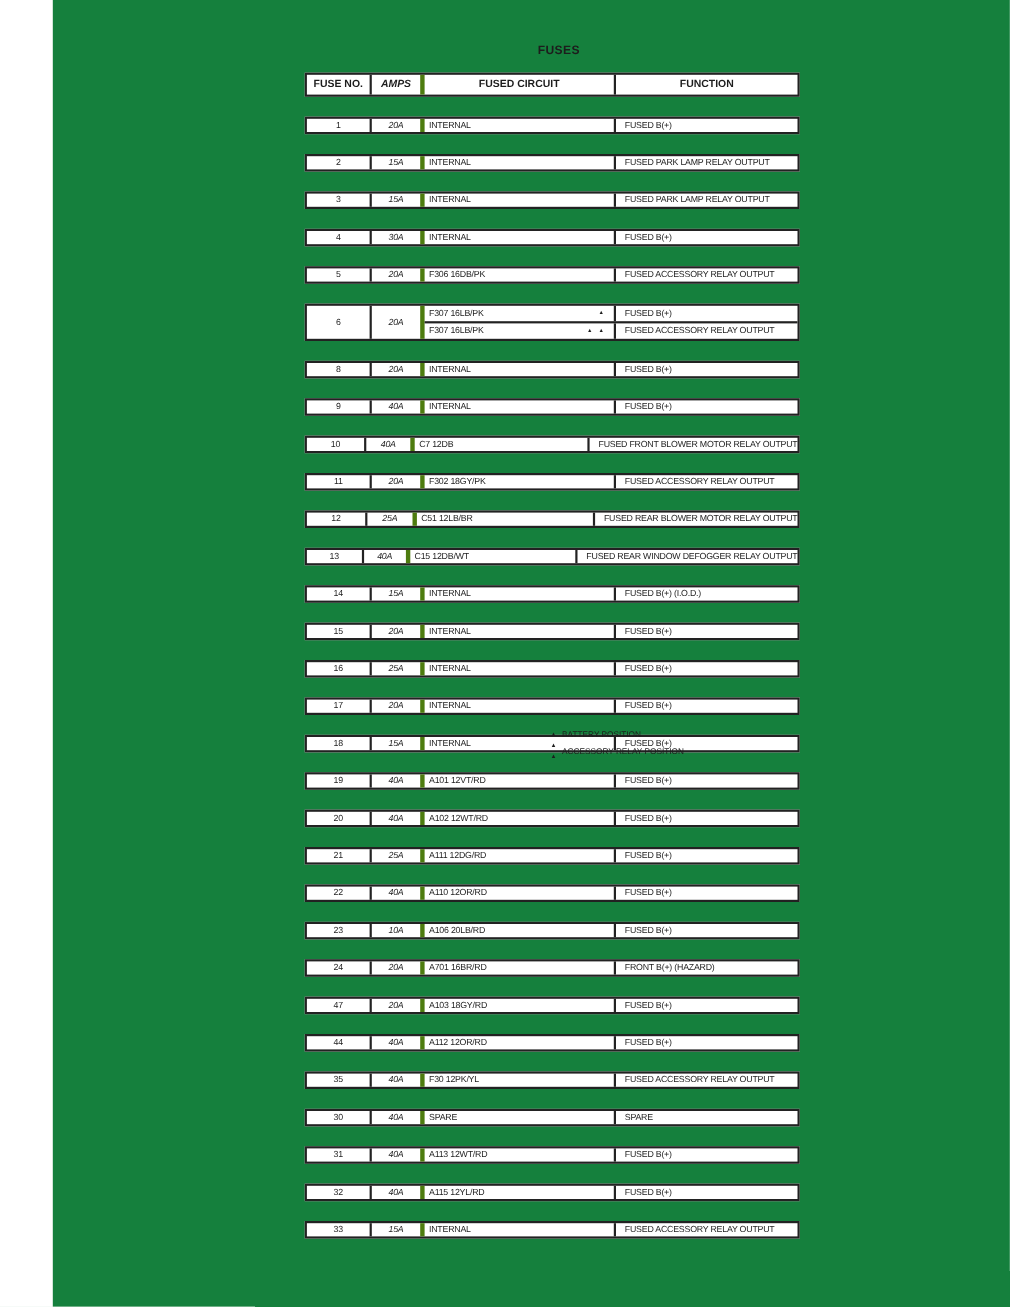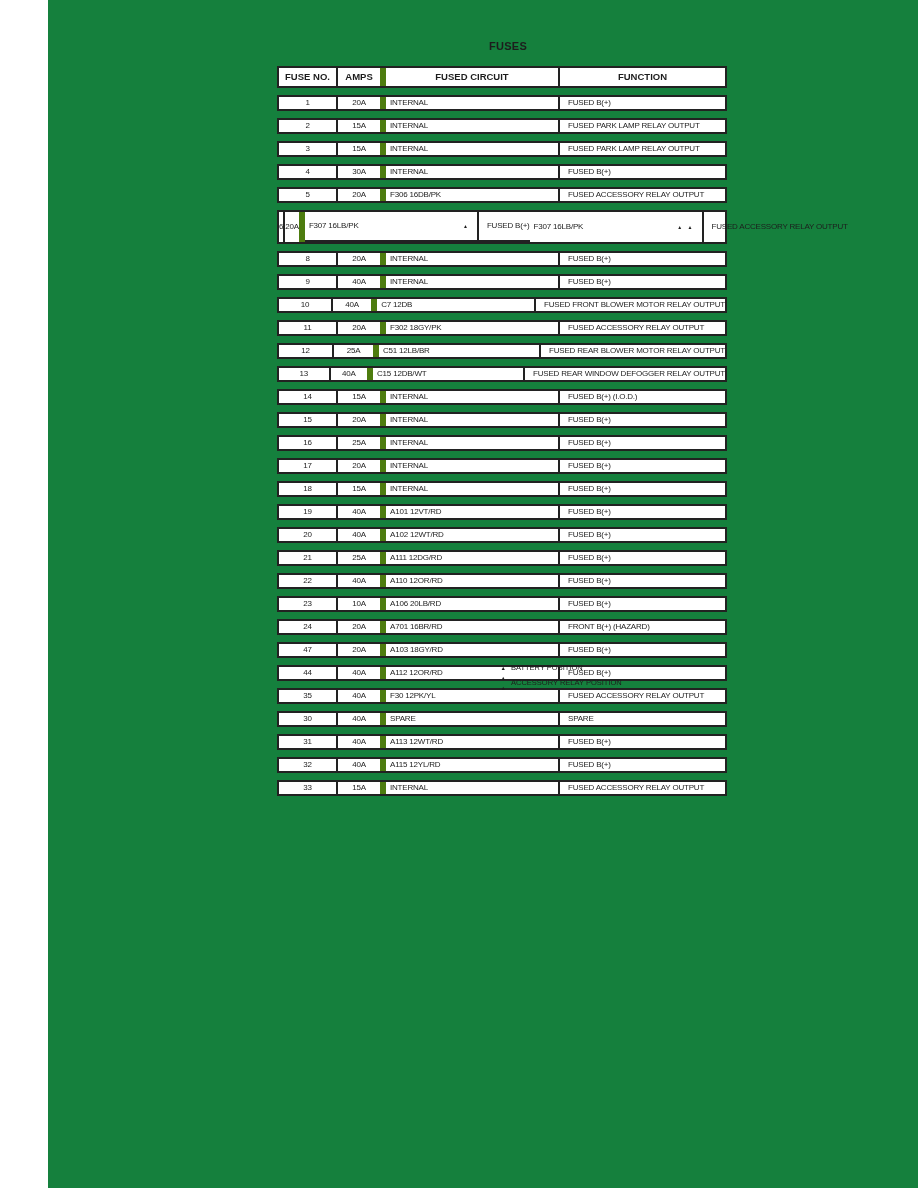--- a/index.html
+++ b/index.html
@@ -6,38 +6,38 @@
   .page{
     position:relative;width:918px;height:1188px;background:#15803d;
     font-family:"Liberation Sans",sans-serif;color:#1d1d1d;overflow:hidden;margin-left:48px;
   }
   .doc-title{
     position:absolute;top:40px;left:229px;width:462px;text-align:center;
     font-size:11px;font-weight:bold;letter-spacing:.3px;
   }
   .fuse-table{
     position:absolute;top:66px;left:229px;width:450px;
-    display:flex;flex-direction:column;gap:7px;
+    display:flex;flex-direction:column;gap:18px;
   }
   .trow{
     display:flex;border:2px solid #222222;height:16px;
     box-sizing:border-box;background:#ffffff;align-items:stretch;
   }
   .trow.thead{height:22px;}
   .trow.dbl{height:34px;}
   .cell{
     box-sizing:border-box;display:flex;align-items:center;
     font-size:8px;letter-spacing:-0.2px;line-height:1;white-space:nowrap;
   }
   .c-no{width:59px;border-right:2px solid #222222;justify-content:center;}
-  .c-amps{width:48px;border-right:6px solid #4d7c0f;justify-content:center;}
+  .c-amps{width:48px;border-right:4px solid #4d7c0f;justify-content:center;font-style:italic;}
   .c-circ{width:174px;border-right:2px solid #222222;padding-left:4px;position:relative;}
   .c-func{flex:1;padding-left:8px;}
   .hc{justify-content:center;padding-left:0;font-weight:bold;font-size:9.5px;letter-spacing:0;}
-  .subwrap{flex:1;display:flex;flex-direction:row;}
+  .subwrap{flex:1;display:flex;flex-direction:column;}
   .subrow{flex:1;display:flex;align-items:stretch;}
   .subrow:first-child{border-bottom:2px solid #222222;}
   .marker{
     position:absolute;right:7px;top:50%;transform:translateY(-50%);
     font-size:5px;letter-spacing:2px;color:#1d1d1d;
   }
   .footnotes{position:absolute;top:663px;left:444px;font-size:7.5px;line-height:10px;color:#1d1d1d;}
   .fnline{display:flex;align-items:center;}
   .fn-marker{width:16px;text-align:right;padding-right:3px;font-size:5.5px;letter-spacing:2px;}
 </style>

